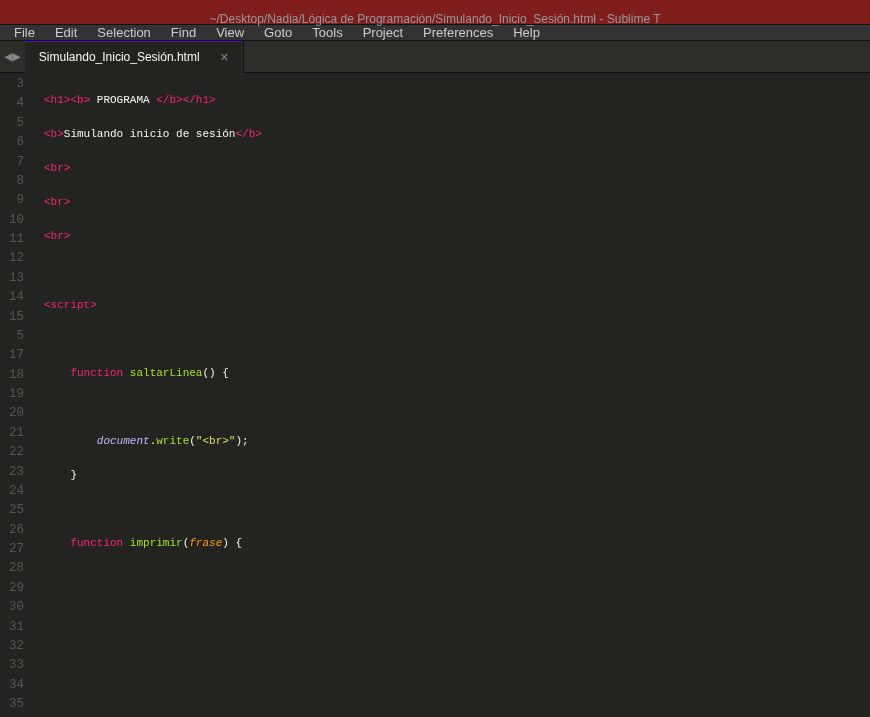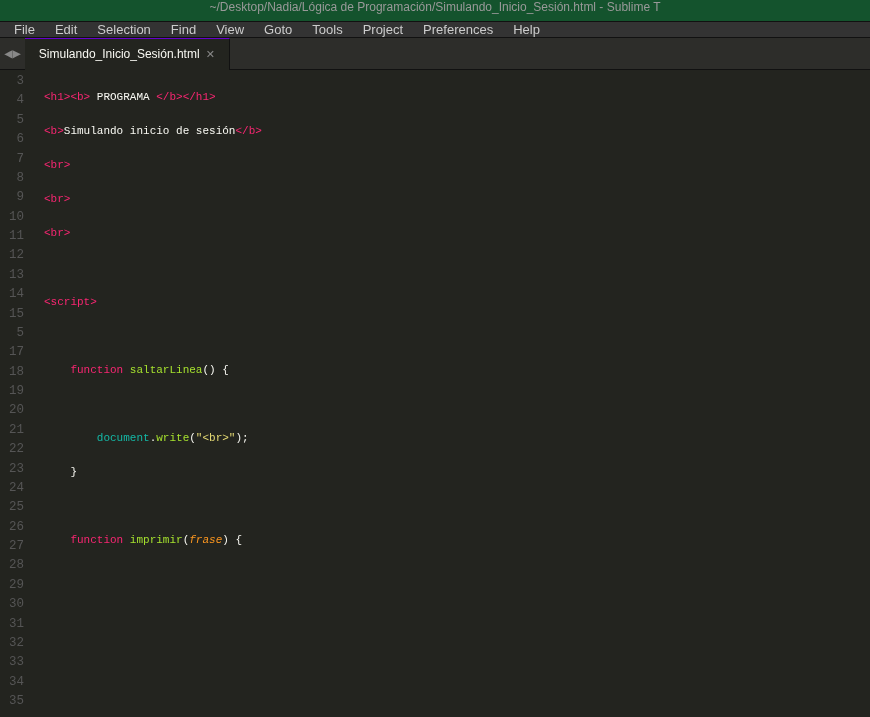--- a/index.html
+++ b/index.html
@@ -8,26 +8,26 @@
       background: #23241f;
       color: #f8f8f2;
       font-size: 13px;
       height: 717px;
       width: 870px;
       overflow: hidden;
     }
 
     
     #titlebar {
-      background: #14532d;
+      background: #7f1d1d;
       color: #999;
       font-size: 12px;
       font-family: sans-serif;
       text-align: center;
-      padding: 0 0;
+      padding: 12px 0;
       height: 22px;
       border-bottom: 1px solid #111;
     }
 
     
     #menubar {
       background: #333;
       display: flex;
       align-items: center;
       height: 16px;
@@ -59,21 +59,21 @@
     }
     .tab {
       background: #3d3d3a;
       color: #ccc;
       font-family: sans-serif;
       font-size: 12px;
       padding: 12px 14px;
       border-right: 1px solid #111;
       display: flex;
       align-items: center;
-      gap: 6px;
+      gap: 20px;
       cursor: pointer;
       height: 32px;
     }
     .tab.active {
       background: #23241f;
       color: #f8f8f2;
       border-top: 1px solid #60c;
     }
     .tab-close {
       color: #888;
@@ -114,21 +114,21 @@
       line-height: 1.55;
       white-space: pre;
       font-size: 11px;
     }
 
     
     .kw { color: #f92672; } 
     .fn { color: #a6e22e; } 
     .str { color: #e6db74; } 
     .tag { color: #f92672; } 
-    .builtin { color: #14b8a6; } 
+    .builtin { color: #c4b5fd; font-style: italic; } 
     .param { color: #fd971f; font-style: italic; }
     .plain { color: #f8f8f2; }
     .method { color: #a6e22e; }
     @keyframes blink { 50% { opacity: 0; } }
 
     .code-line {
       display: block;
       min-height: 1.55em;
     }
   </style>

